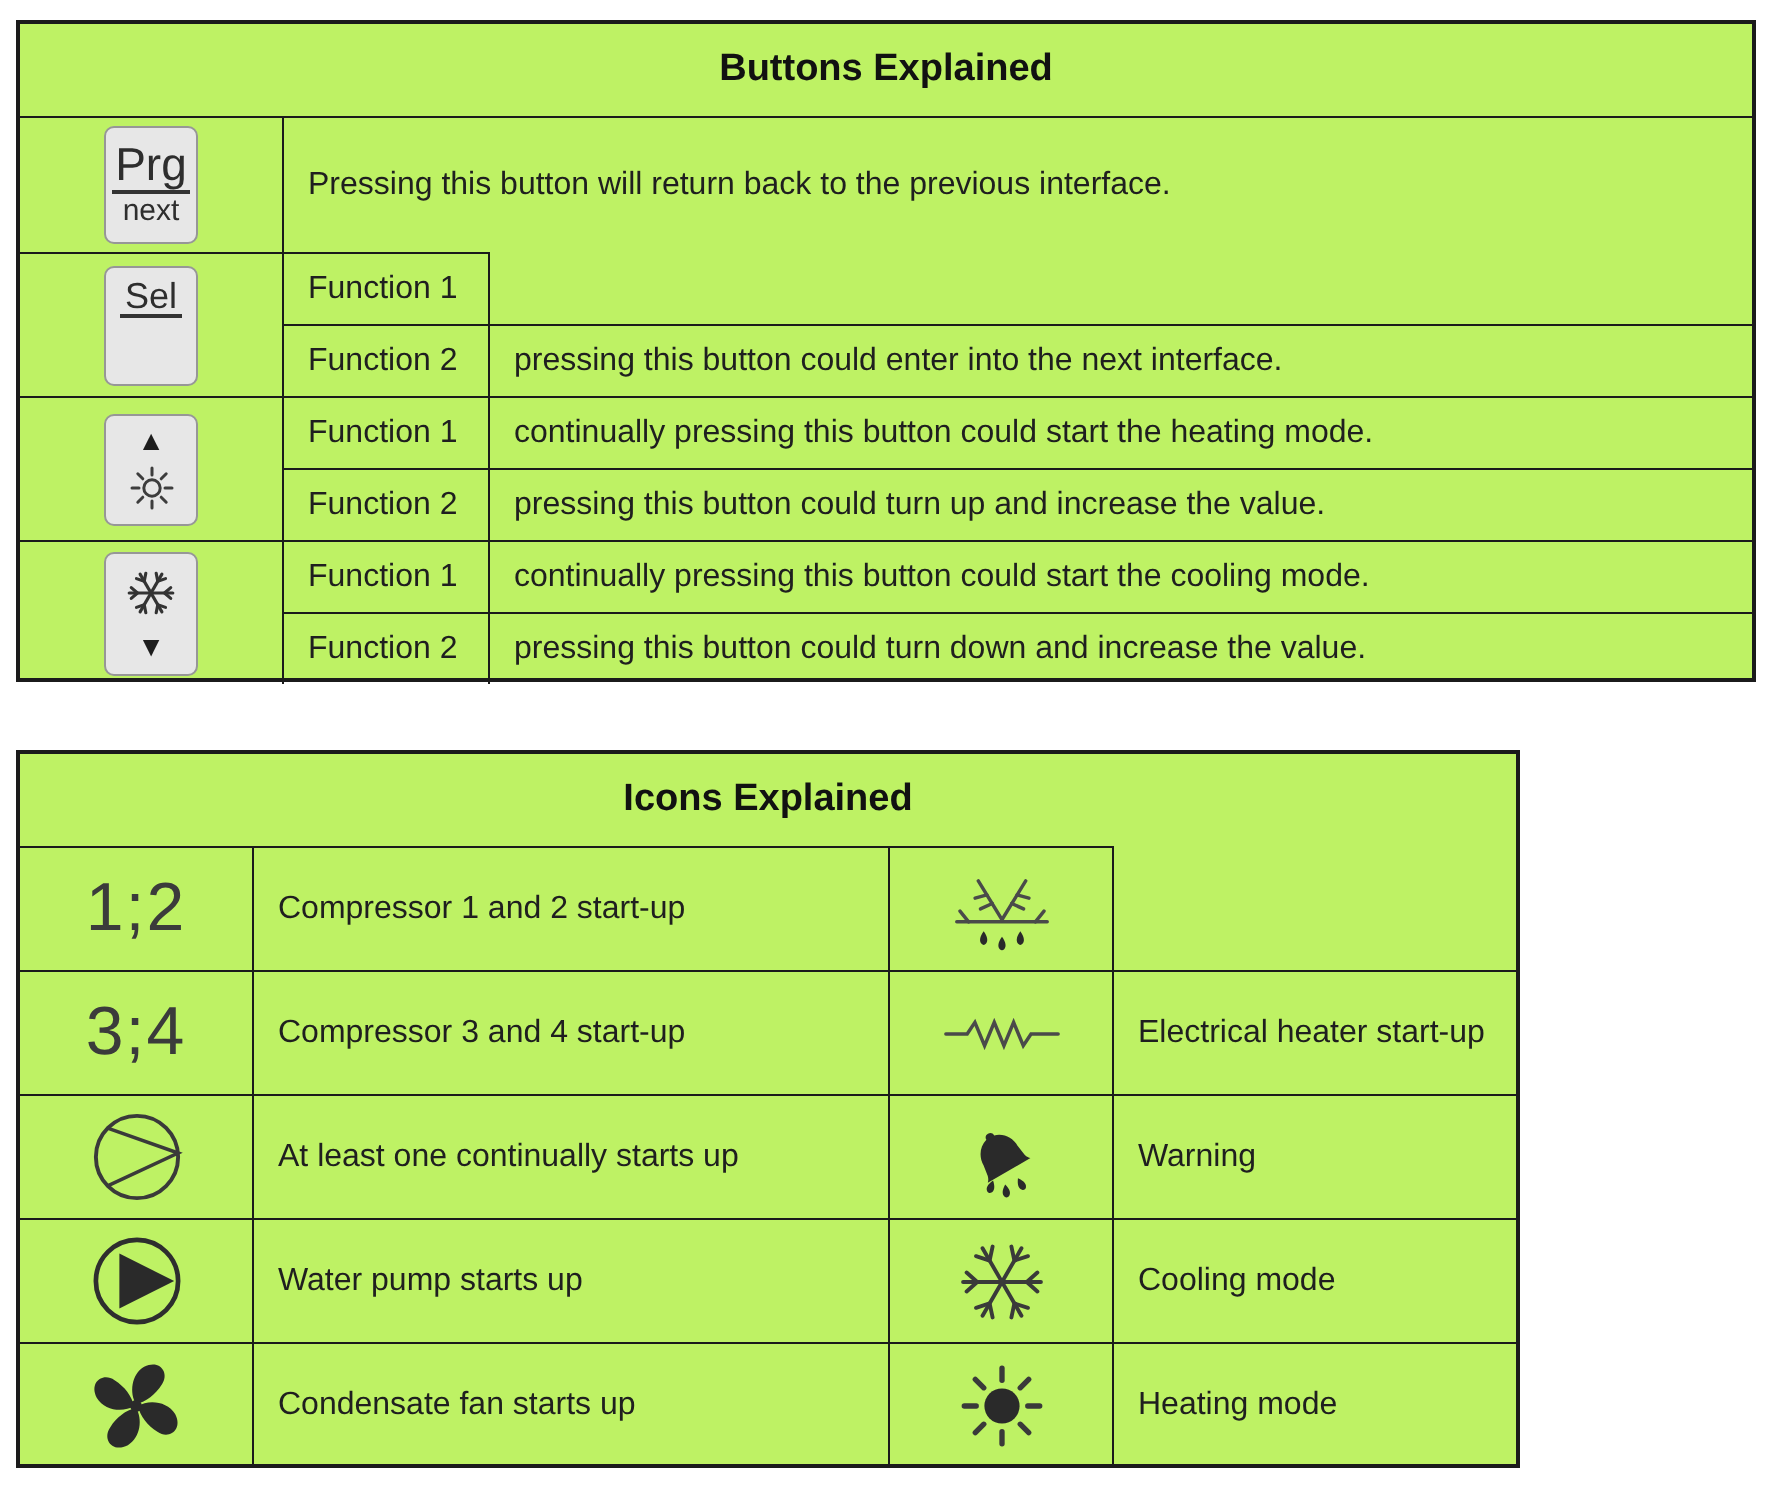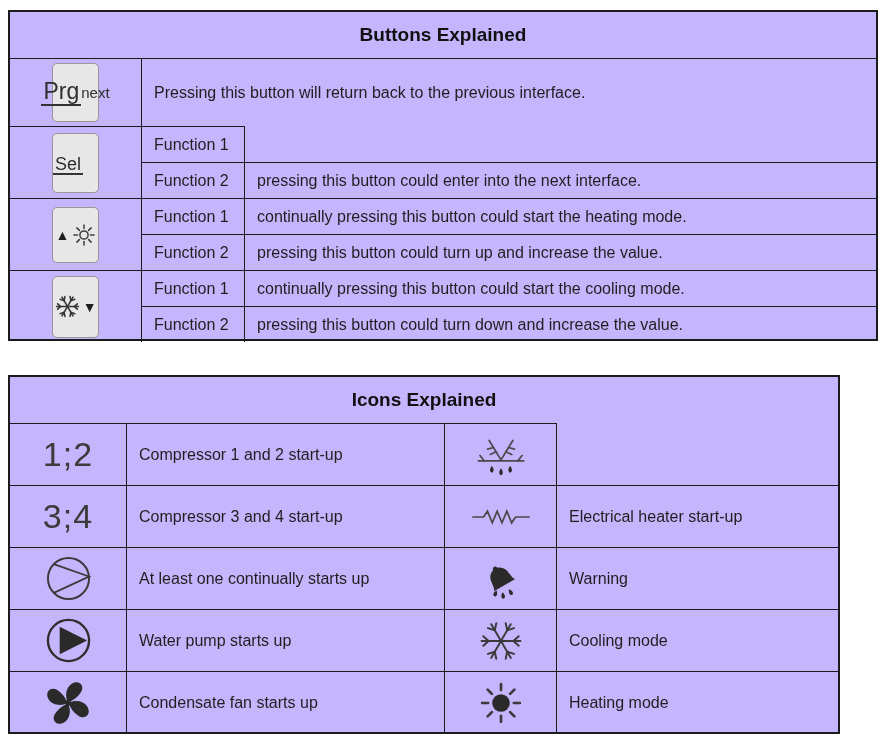--- a/index.html
+++ b/index.html
@@ -1,43 +1,43 @@
 <!DOCTYPE html>
 <html><head>
 <meta charset="utf-8">
 <style>
   * { margin:0; padding:0; box-sizing:border-box; }
   html,body { width:886px; height:748px; background:#ffffff; }
   body { font-family:"Liberation Sans", sans-serif; color:#1f1f1f; position:relative; }
 
-  .tbl { position:absolute; left:8px; border:2px solid #1b1b1b; display:grid; background:#c4b5fd; }
+  .tbl { position:absolute; left:8px; border:2px solid #1b1b1b; display:grid; background:#bef264; }
 
   
   .t1 { top:10px; width:870px; height:331px;
         grid-template-columns:132px 103px 1fr;
         grid-template-rows:46px 68px repeat(6, 36px); }
 
   
-  .t2 { top:375px; width:832px; height:359px;
+  .t2 { top:375px; width:752px; height:359px;
         grid-template-columns:117px 318px 112px 1fr;
         grid-template-rows:46px repeat(5, 62px); }
 
   .cell { display:flex; align-items:center; }
   .bt { border-top:1.5px solid #1b1b1b; }
   .br { border-right:1.5px solid #1b1b1b; }
 
   .tbl-title { grid-column:1/-1; display:flex; align-items:center; justify-content:center;
                font-size:19px; font-weight:bold; color:#111; }
 
   .center { justify-content:center; }
   .txt { padding:0 12px; font-size:16px; line-height:1.25; }
 
   
   .key { width:47px; background:#e7e7e7; border:1.5px solid #979797; border-radius:5px;
-         display:flex; flex-direction:row; align-items:center; color:#2e2e2e; }
+         display:flex; flex-direction:column; align-items:center; color:#2e2e2e; }
   .key-prg { height:59px; justify-content:center; }
   .prg-top { font-size:23px; line-height:1.05; border-bottom:2px solid #333; padding:0 2px; }
   .prg-bot { font-size:15px; line-height:1.2; }
   .key-sel { height:60px; justify-content:flex-start; padding-top:5px; }
   .sel-txt { font-size:18px; line-height:1.05; border-bottom:2.5px solid #333; padding:0 2px; }
   .key-up  { height:56px; justify-content:space-evenly; }
   .key-dn  { height:62px; justify-content:space-evenly; }
   .tri { font-size:14px; color:#1d1d1d; line-height:1; }
 
   .bignum { font-size:34px; color:#3b3b3b; letter-spacing:1px; }

